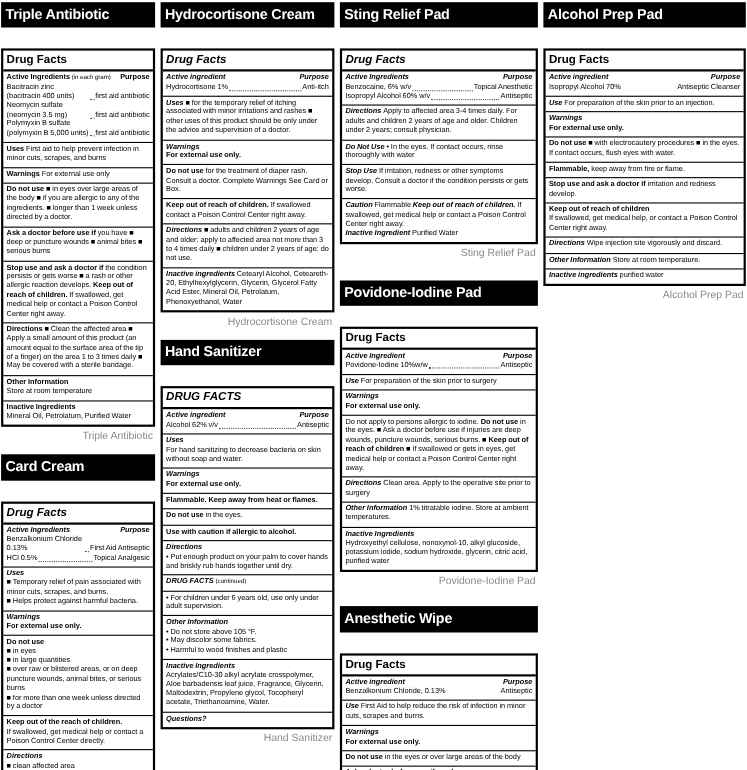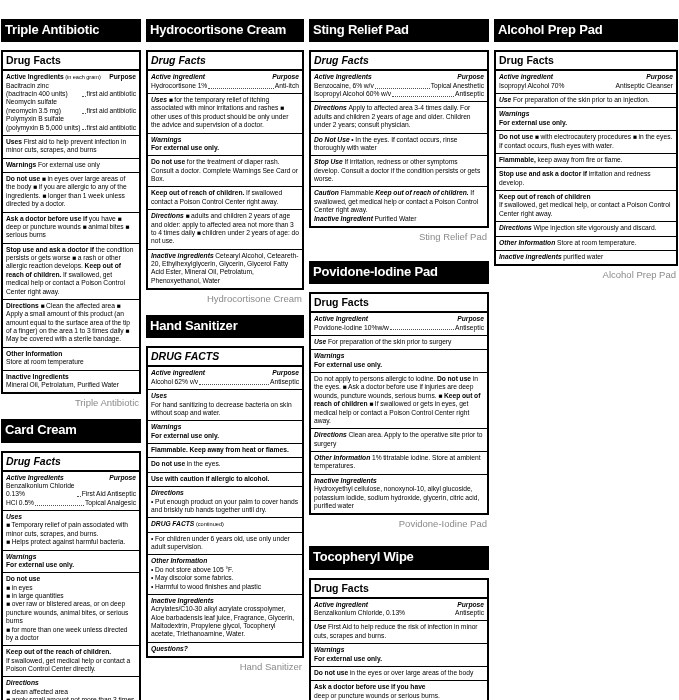--- a/index.html
+++ b/index.html
@@ -1,22 +1,22 @@
 <!DOCTYPE html>
 <html><head>
 <meta charset="utf-8">
 <style>
   *{margin:0;padding:0;box-sizing:border-box}
   html,body{width:679px;height:700px;background:#fff;overflow:hidden}
   body{font-family:"Liberation Sans",sans-serif;color:#000;-webkit-font-smoothing:antialiased}
-  .sheet{display:grid;grid-template-columns:140px 158px 180px 184px;column-gap:5px;padding:19px 1px;height:100%}
+  .sheet{display:grid;grid-template-columns:140px 158px 180px 184px;column-gap:5px;padding:2px 1px;height:100%}
   .col{display:flex;flex-direction:column;min-width:0}
   .panel{margin-bottom:9px}
   .ptitle{background:#000;color:#fff;font-weight:bold;font-size:13px;line-height:1.1;padding:4px 4px 5px;letter-spacing:-0.2px;white-space:nowrap;overflow:hidden}
-  .pbody{border:2px solid #000;margin-top:8px;background:#fff}
+  .pbody{border:2px solid #000;margin-top:19px;background:#fff}
   .facts{font-weight:bold;font-size:10.5px;padding:2px 3px 3px;border-bottom:2px solid #000}
   .v-hydro .facts,.v-sting .facts,.v-burn .facts,.v-hand .facts{font-style:italic}
   .sec{border-bottom:1.5px solid #000;padding:2px 3px 3px}
   .sec:last-child{border-bottom:none}
   .para,.drow,.cols{font-size:6.7px;line-height:1.25;word-spacing:-0.2px}
   .bld{font-weight:bold}
   .ita{font-style:italic}
   .sml{font-size:5.6px;font-weight:normal}
   .cols{display:flex;justify-content:space-between;align-items:baseline}
   .cols .right{text-align:right}
@@ -305,21 +305,21 @@
             <div class="para"><span class="bld ita">Other Information </span><span>1% titratable iodine. Store at ambient temperatures.</span></div>
           </div>
           <div class="sec">
             <div class="para"><span class="bld ita">Inactive Ingredients</span></div>
             <div class="para"><span>Hydroxyethyl cellulose, nonoxynol-10, alkyl glucoside, potassium iodide, sodium hydroxide, glycerin, citric acid, purified water</span></div>
           </div>
         </div>
         <div class="caption">Povidone-Iodine Pad</div>
       </section>
       <section class="panel v-wipe">
-        <div class="ptitle">Tocopheryl Wipe</div>
+        <div class="ptitle">Anesthetic Wipe</div>
         <div class="pbody">
           <div class="facts">Drug Facts</div>
           <div class="sec">
             <div class="cols">
               <span class="left"><span class="bld ita">Active ingredient</span></span>
               <span class="right"><span class="bld ita">Purpose</span></span>
             </div>
             <div class="drow">
               <span class="iname">Benzalkonium Chloride, 0.13%</span>
               <span class="fillb"></span>

